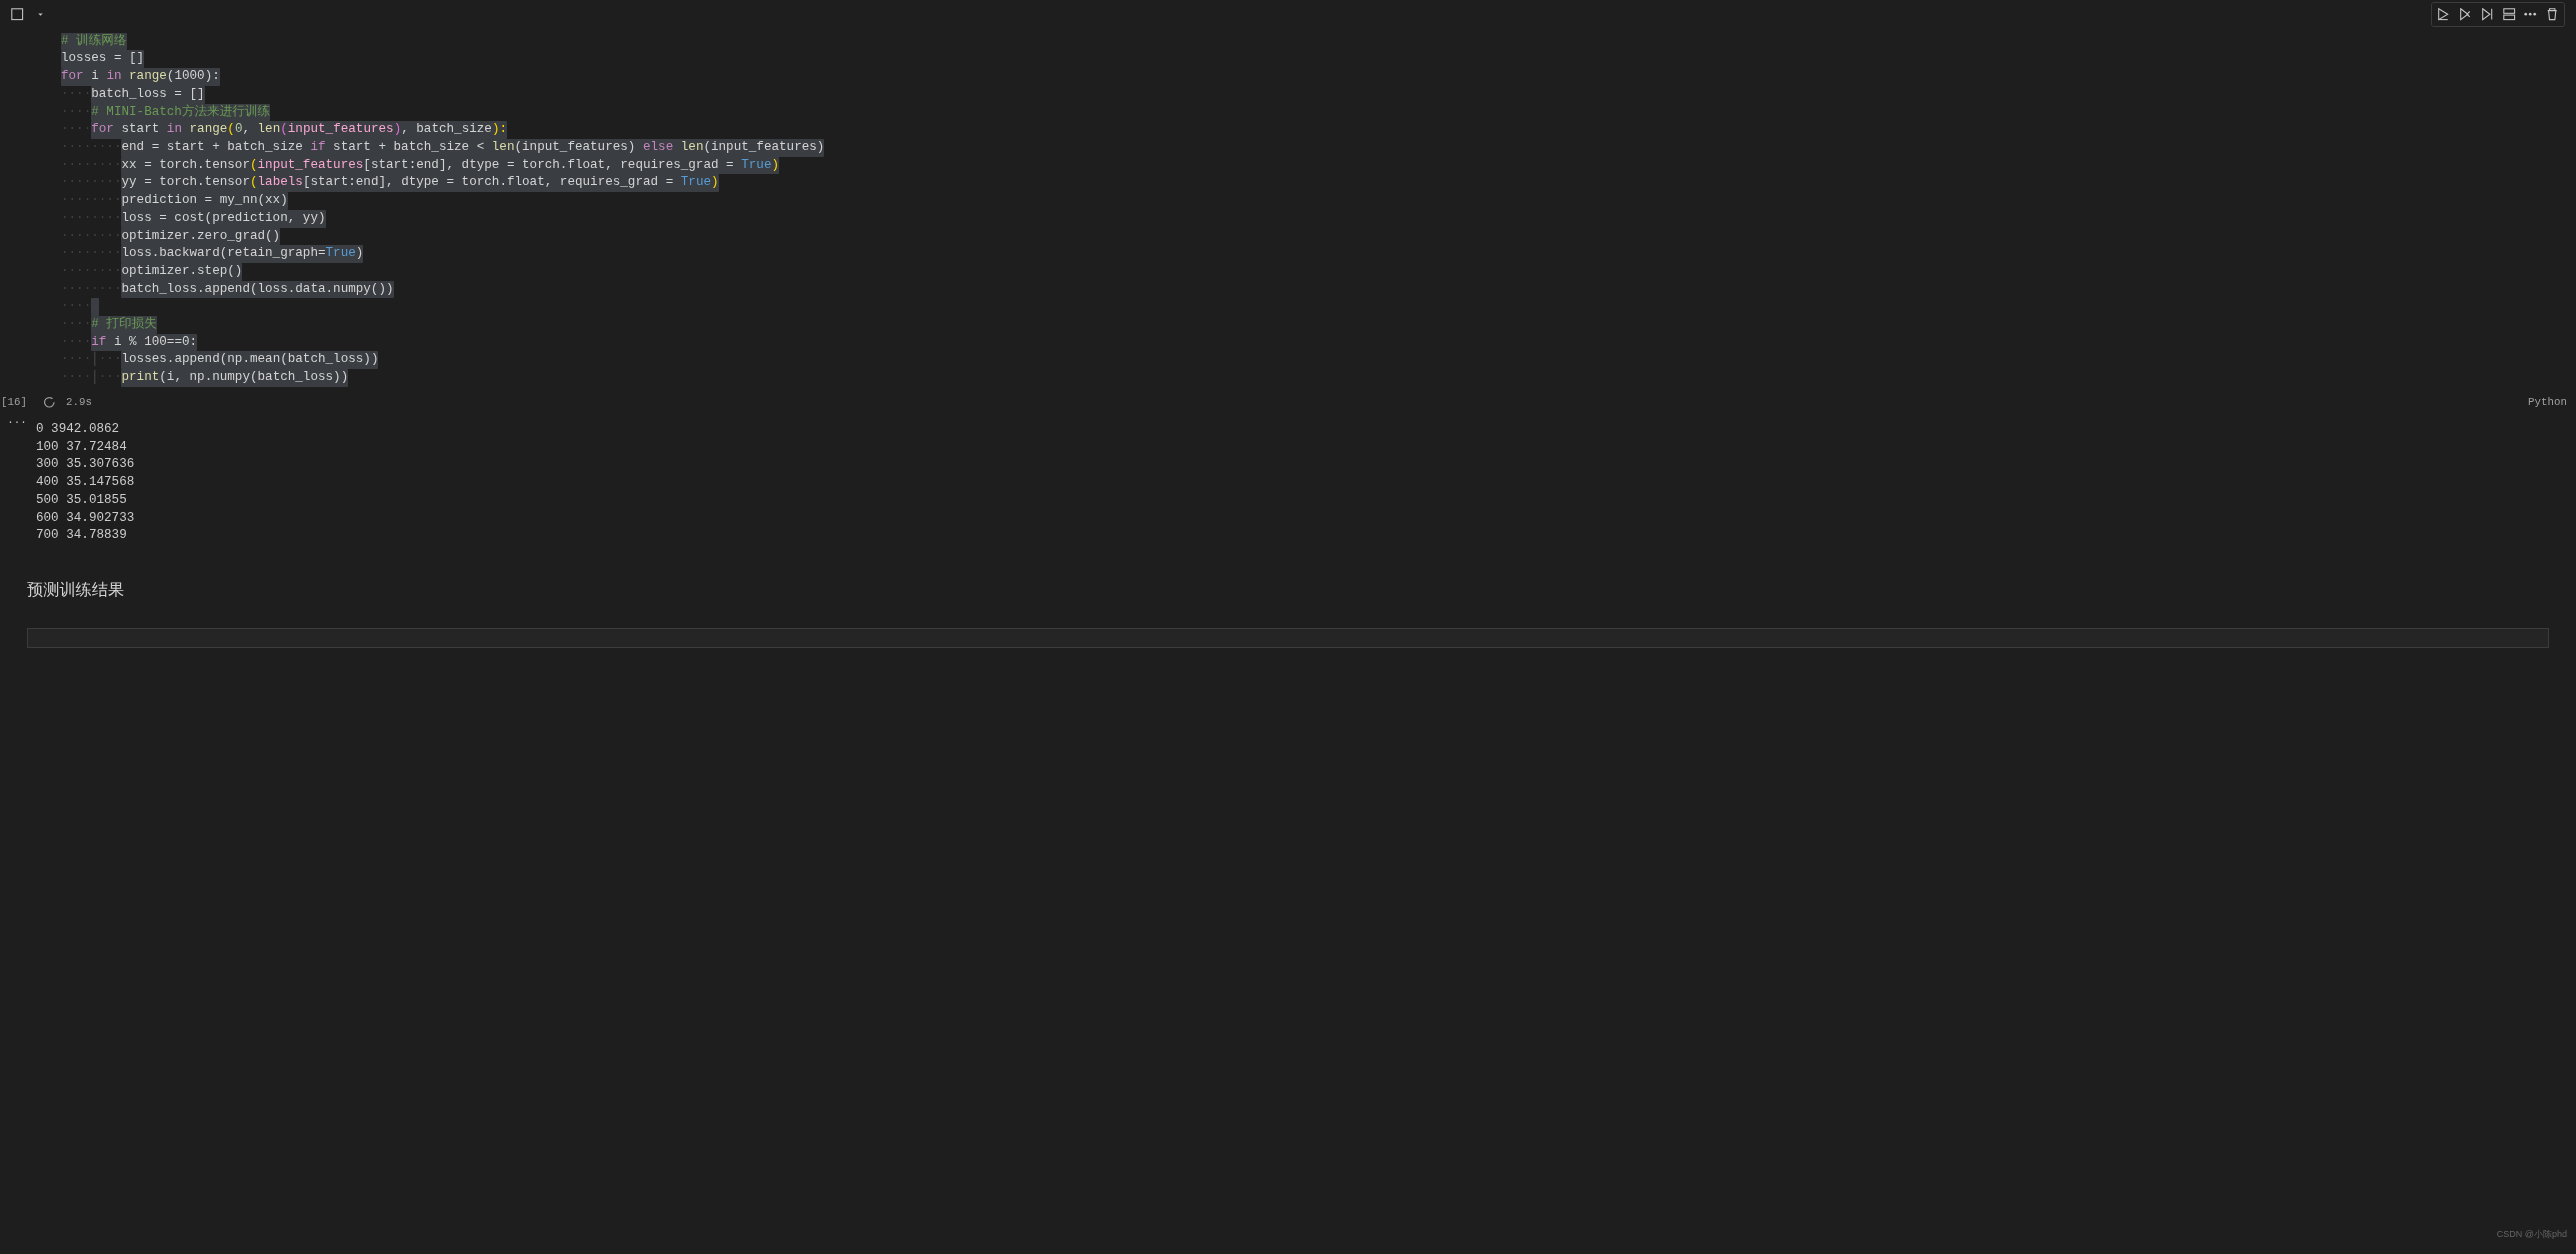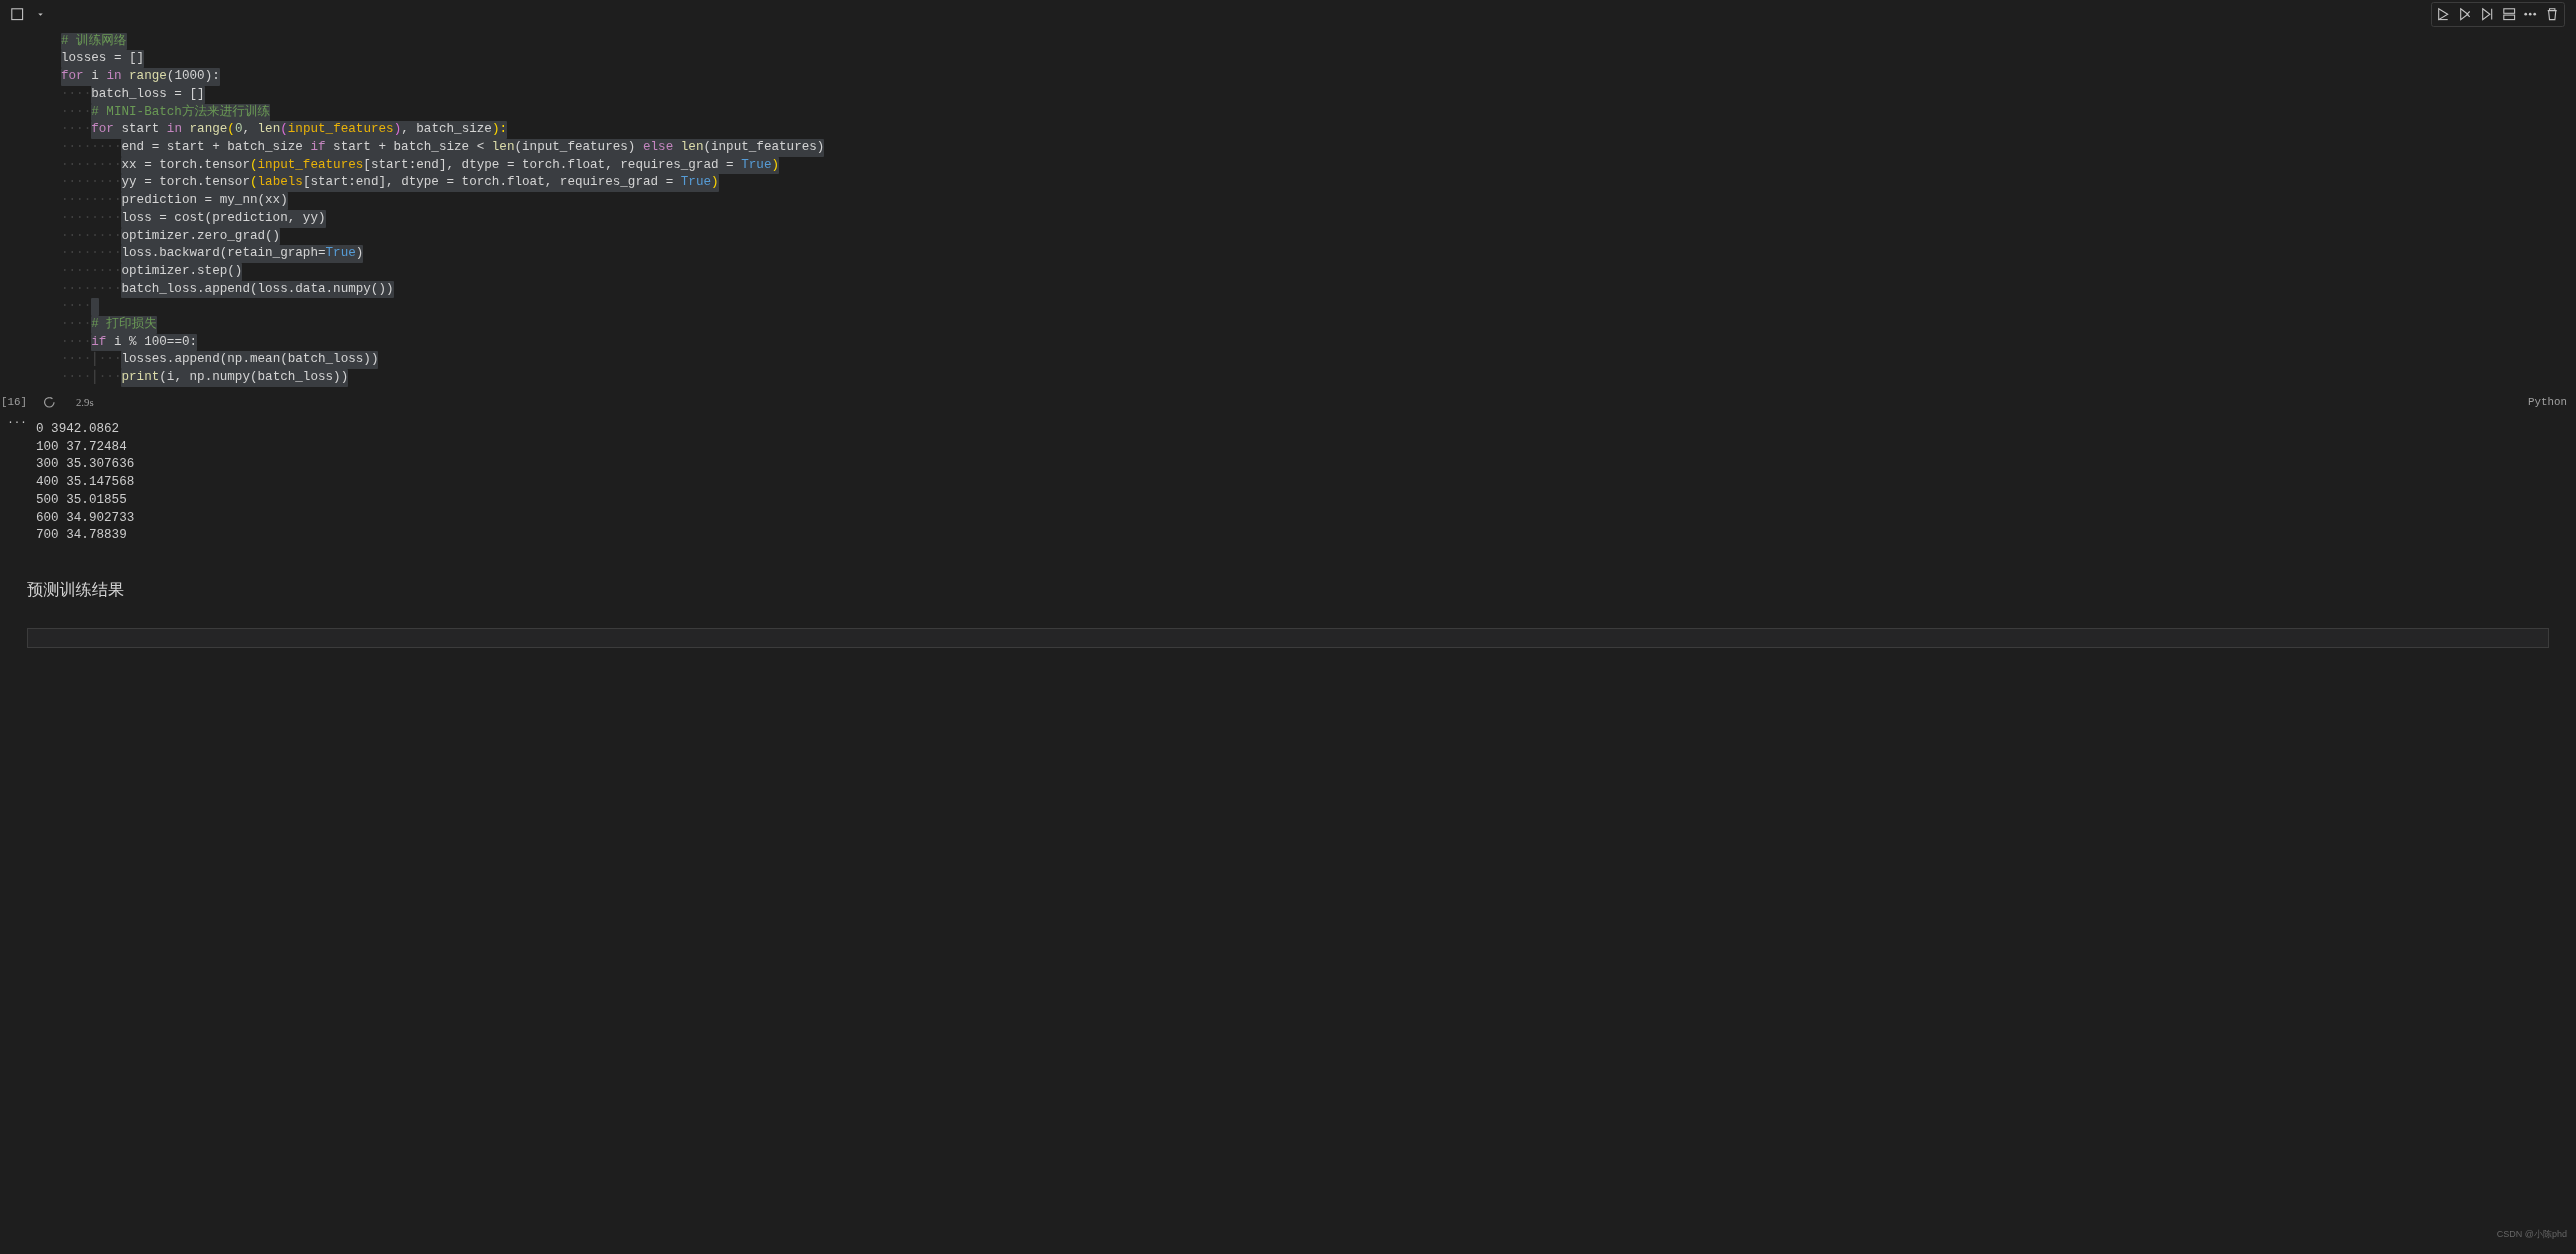--- a/index.html
+++ b/index.html
@@ -80,21 +80,21 @@
     .indent-guide {
       color: #505050;
     }
     .indent-dots {
       color: #404040;
     }
     .comment { color: #6a9955; }
     .keyword { color: #c586c0; }
     .function { color: #dcdcaa; }
     .number { color: #b5cea8; }
-    .identifier { color: #eab308; }
+    .identifier { color: #f9a8d4; }
     .paren { color: #ffd700; }
     .paren2 { color: #da70d6; }
     .bool { color: #569cd6; }
     .default-text { color: #d4d4d4; }
     
     .execution-info {
       display: flex;
       padding: 5.4px 0;
       margin-left: 0;
       color: #a0a0a0;
@@ -105,22 +105,21 @@
       text-align: right;
       padding-right: 9px;
       font-size: 10.8px;
     }
     .exec-icon {
       margin: 0 7.2px;
       display: flex;
       align-items: center;
     }
     .exec-time {
-      margin-left: 13px;
-      font-family: Liberation Serif, serif;
+      margin-left: 3px;
     }
     .language-tag {
       margin-left: auto;
       padding-right: 9px;
       color: #a0a0a0;
       font-size: 10.8px;
     }
     .output-area {
       padding: 7.2px 0 7.2px 36px;
       background-color: #1e1e1e;

